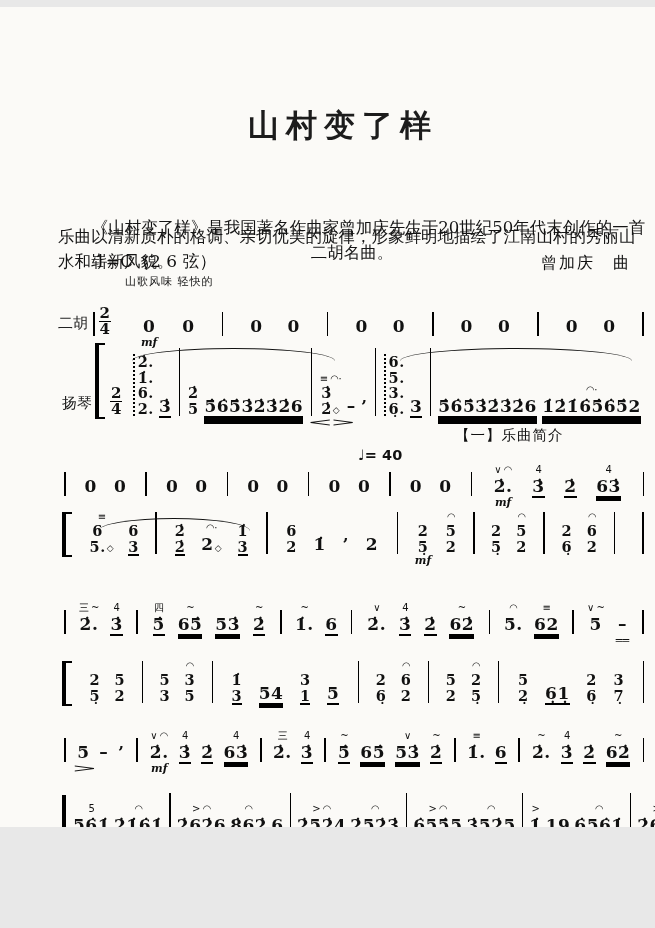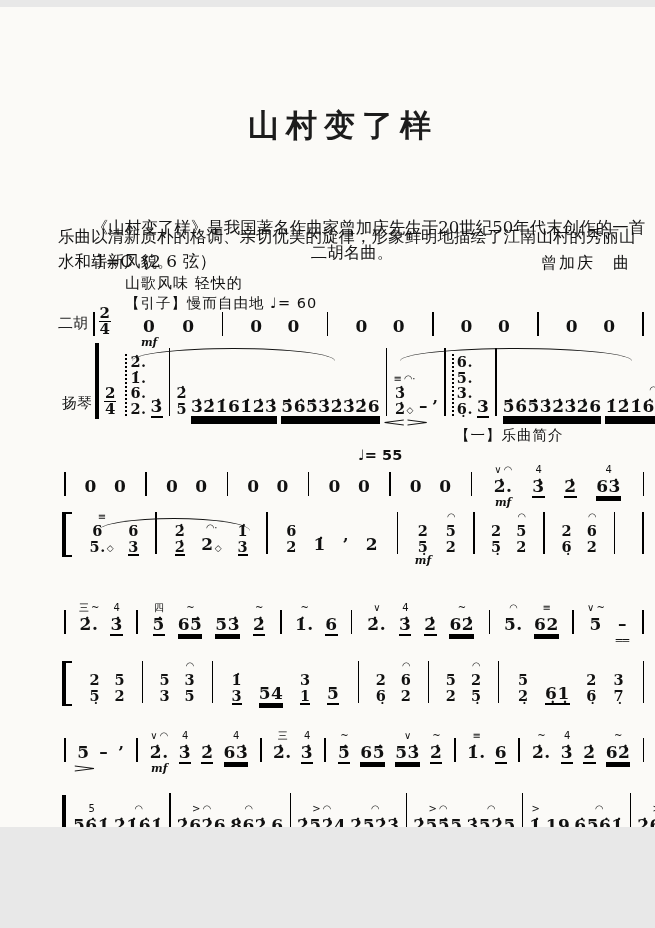--- a/index.html
+++ b/index.html
@@ -12,21 +12,21 @@
   .intro-heading{position:absolute;left:58px;top:161px;background:#c9c8c5;color:#7c2c1c;
     font-size:19px;font-weight:bold;padding:2px 6px;letter-spacing:2px;}
   .intro-line{position:absolute;left:58px;width:588px;margin:0;font-size:16.5px;line-height:25px;
     font-family:"DejaVu Serif",serif;color:#151515;}
   .intro-line.l1{top:208px;text-indent:2em;text-align:center;}
   .intro-line.l2{top:217px;}
 
   .key-sig{position:absolute;left:95px;top:243px;font-size:17px;font-weight:normal;
     font-family:"DejaVu Serif",serif;text-align:center;}
   .composer{position:absolute;right:55px;top:246px;font-size:16px;letter-spacing:2px;}
-  .style-text{position:absolute;left:125px;top:267px;font-size:15px;letter-spacing:1px;}
+  .style-text{position:absolute;left:125px;top:267px;font-size:11px;letter-spacing:1px;}
   .tempo-text{position:absolute;left:125px;top:287px;font-size:14.5px;letter-spacing:1px;}
   .tempo-84{position:absolute;left:358px;top:440px;font-size:14.5px;font-weight:bold;}
   .section-label{position:absolute;left:455px;top:419px;font-size:14.5px;letter-spacing:1px;}
 
   
   .music-line{position:absolute;display:flex;align-items:flex-end;}
   .instr-label{font-size:15px;margin-right:3px;padding-bottom:16px;white-space:nowrap;color:#222;}
   .timesig{display:flex;flex-direction:column;align-items:center;font-weight:bold;font-size:15px;
     font-family:"DejaVu Serif",serif;margin:0 5px 12px 2px;}
   .timesig .num{border-bottom:1.5px solid #000;padding:0 1px;line-height:15px;}
@@ -71,21 +71,20 @@
 <div class="page">
 
   <h1 class="page-title">山村变了样</h1>
 
   <p class="intro-line l1">《山村变了样》是我国著名作曲家曾加庆先生于20世纪50年代末创作的一首二胡名曲。</p>
   <p class="intro-line l2">乐曲以清新质朴的格调、亲切优美的旋律，形象鲜明地描绘了江南山村的秀丽山水和崭新风貌。</p>
 
   <div class="key-sig">1=C（2 6 弦）</div>
   <div class="composer">曾加庆　曲</div>
   <div class="style-text">山歌风味 轻快的</div>
-  <div class="tempo-text">【引子】慢而自由地 ♩= 60</div>
 
   <div class="music-line erhu-line" style="left:58px;top:296px;width:588px;">
       <div class="instr-label">二胡</div>
       <div class="barline"></div>
       <div class="timesig">
         <div class="num">2</div>
         <div class="den">4</div>
       </div>
       <div class="measures">
         <div class="measure" style="flex-grow: 2;">
@@ -213,27 +212,20 @@
               <div class="stack">
                 <div class="note">2̇</div>
                 <div class="note">5</div>
               </div>
             </div>
             <div class="ann-below"></div>
           </div>
           <div class="tok">
             <div class="ann-above"></div>
             <div class="main u3">
-              <span class="note">3̇2̇1̇61̇2̇3̇</span>
-            </div>
-            <div class="ann-below"></div>
-          </div>
-          <div class="tok">
-            <div class="ann-above"></div>
-            <div class="main u3">
               <span class="note">5̇6̇5̇3̇2̇3̇2̇6</span>
             </div>
             <div class="ann-below"></div>
           </div>
         </div>
         <div class="barline"></div>
         <div class="measure" style="flex-grow: 3;">
           <div class="tok">
             <div class="ann-above">≡ ◠·</div>
             <div class="main">
@@ -300,21 +292,21 @@
             <div class="ann-below"></div>
           </div>
         </div>
       </div>
     </div>
 
   <div class="arc" style="left:132px;top:341px;width:203px;"></div>
   <div class="arc" style="left:400px;top:341px;width:232px;"></div>
 
   <div class="section-label">【一】乐曲简介</div>
-  <div class="tempo-84">♩= 55</div>
+  <div class="tempo-84">♩= 40</div>
 
   <div class="music-line erhu-line" style="left:62px;top:456px;width:584px;">
       <div class="barline"></div>
       <div class="measures">
         <div class="measure" style="flex-grow: 2;">
           <div class="tok">
             <div class="ann-above"></div>
             <div class="main">
               <span class="note">0</span>
             </div>
@@ -1122,21 +1114,21 @@
               <span class="note">2̇52̇3̇</span>
             </div>
             <div class="ann-below"></div>
           </div>
         </div>
         <div class="barline"></div>
         <div class="measure" style="flex-grow: 2;">
           <div class="tok">
             <div class="ann-above">&gt; ◠</div>
             <div class="main u2">
-              <span class="note">2̇55̇5</span>
+              <span class="note">6̇55̇5</span>
             </div>
             <div class="ann-below"></div>
           </div>
           <div class="tok">
             <div class="ann-above">◠</div>
             <div class="main u2">
               <span class="note">3̇52̇5</span>
             </div>
             <div class="ann-below"></div>
           </div>

